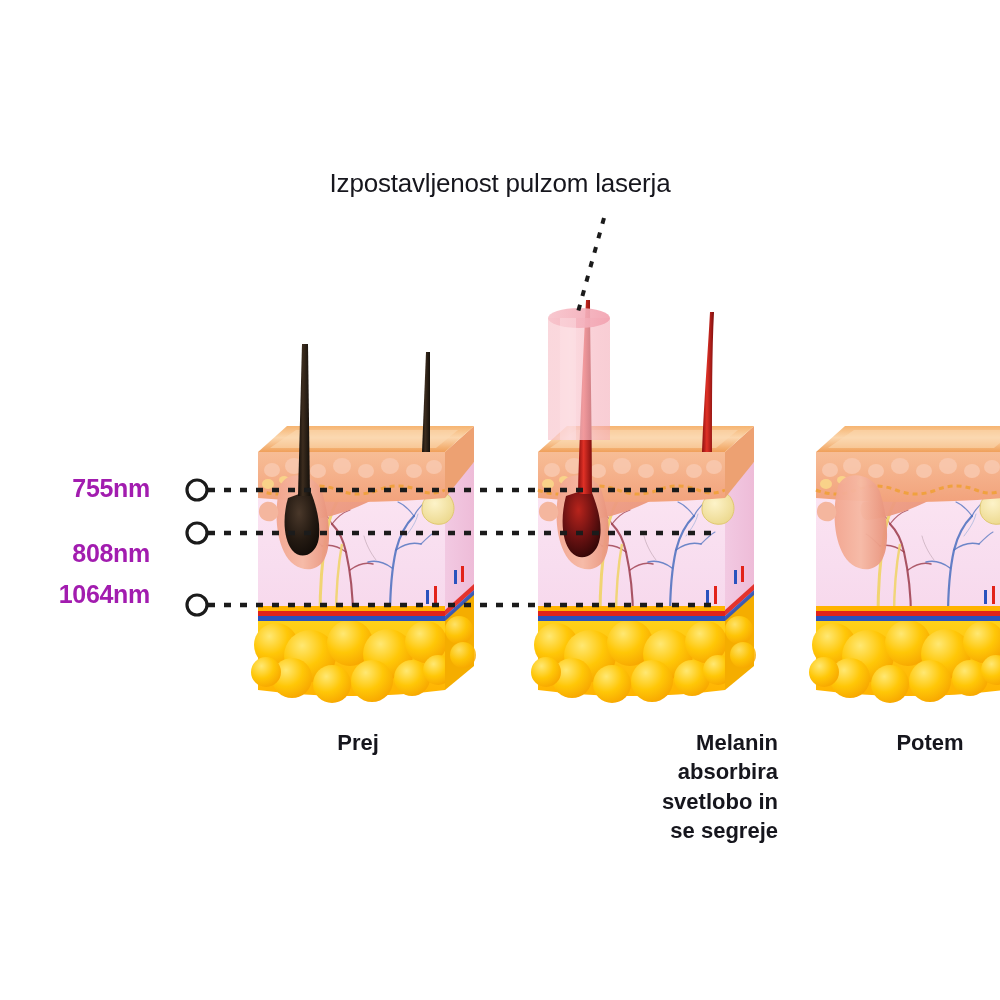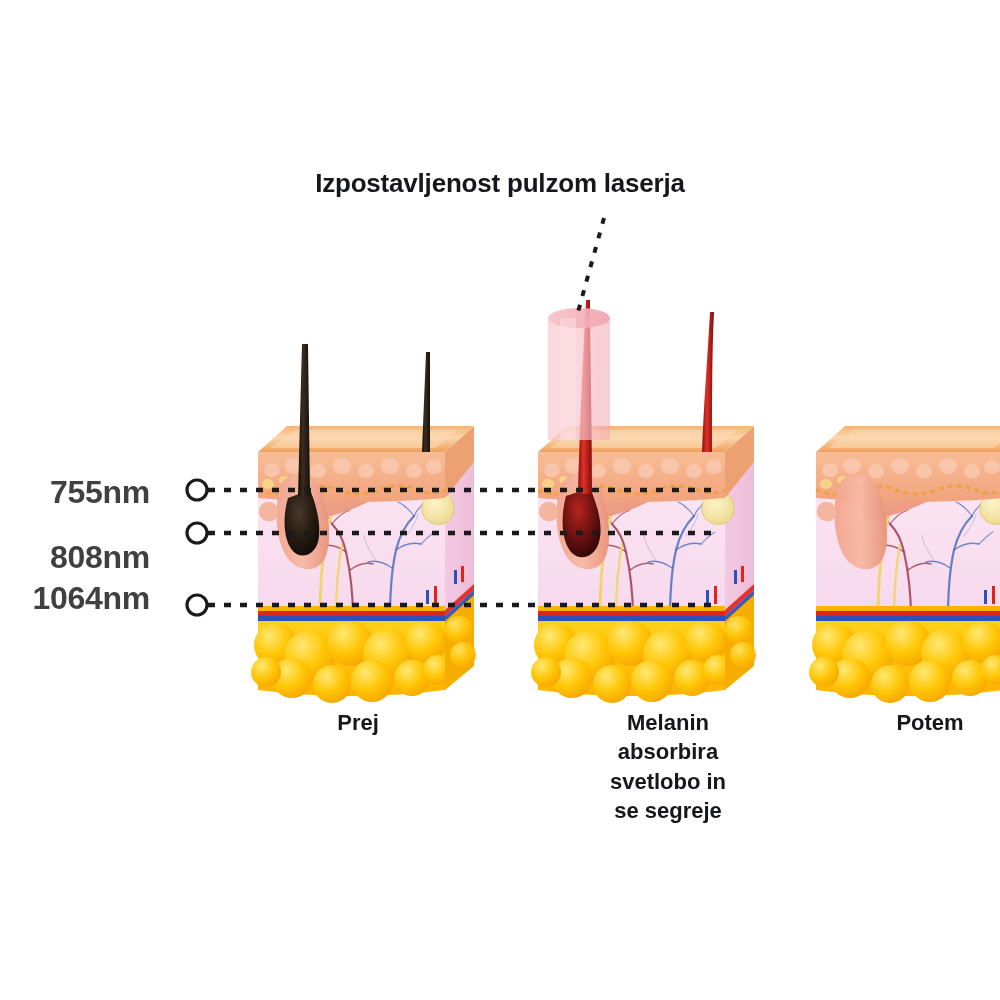--- a/index.html
+++ b/index.html
@@ -20,48 +20,49 @@
     width: 1000px;
     height: 1000px;
   }
   .title-text {
     position: absolute;
     left: 0;
     top: 168px;
     width: 1000px;
     text-align: center;
     font-size: 26px;
-    font-weight: bold;
+    font-weight: normal;
     color: #16161d;
     letter-spacing: -0.2px;
     white-space: nowrap;
   }
   .wl-label {
     position: absolute;
-    font-size: 32px;
+    font-size: 25px;
     font-weight: bold;
-    color: #404040;
+    color: #a21caf;
     text-align: right;
     letter-spacing: -0.3px;
     white-space: nowrap;
   }
   .wl-755 { left: 10px; top: 474px; width: 140px; }
   .wl-808 { left: 10px; top: 517px; width: 140px; margin-top: 22px; }
   .wl-1064 { left: 10px; top: 580px; width: 140px; }
 
   .panel-caption {
     position: absolute;
     font-size: 22px;
     font-weight: bold;
     color: #16161d;
     line-height: 1.33;
     white-space: pre-line;
+    margin-top: 20px;
   }
   .cap-before { left: 258px; top: 708px; width: 200px; text-align: center; }
-  .cap-middle { left: 558px; top: 708px; width: 220px; text-align: center; }
+  .cap-middle { left: 558px; top: 708px; width: 220px; text-align: right; }
   .cap-after  { left: 830px; top: 708px; width: 200px; text-align: center; }
 
   svg.layer {
     position: absolute;
     left: 0;
     top: 0;
     width: 1000px;
     height: 1000px;
     overflow: visible;
   }

